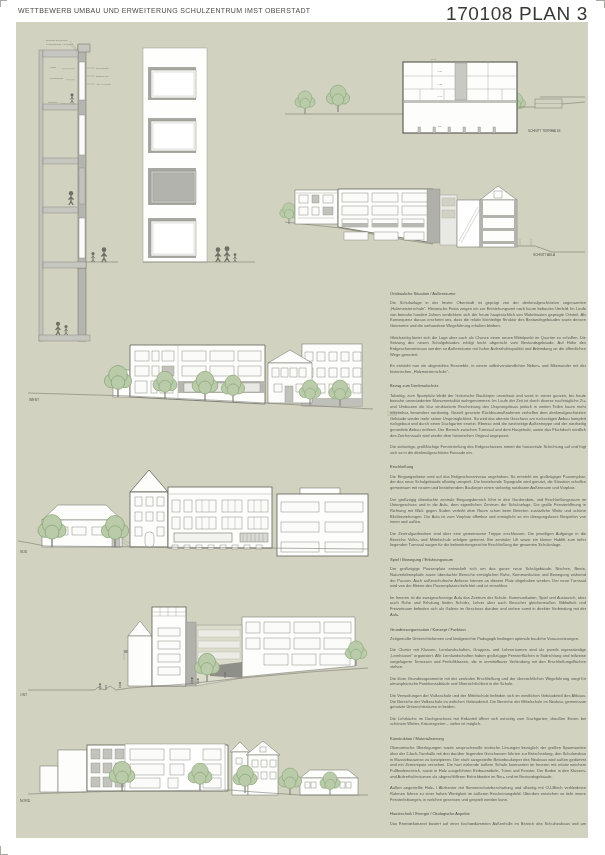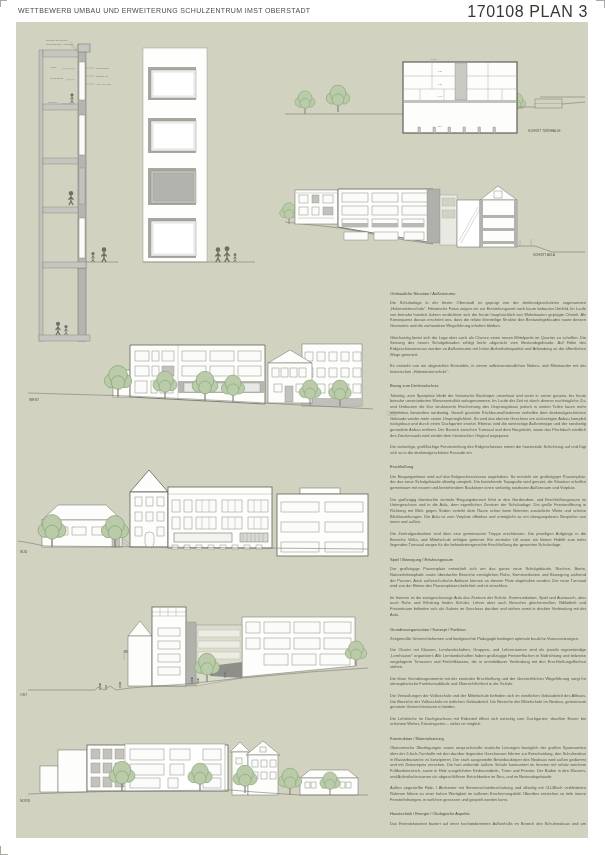--- a/index.html
+++ b/index.html
@@ -1,21 +1,21 @@
 <!DOCTYPE html>
 <html><head>
 <meta charset="utf-8">
 <style>
   html,body{margin:0;padding:0;background:#fff;}
   #page{position:relative;width:605px;height:855px;background:#ffffff;overflow:hidden;
         font-family:"Liberation Sans",sans-serif;-webkit-text-size-adjust:none;}
   
   #hdr{position:absolute;left:0;top:0;width:605px;height:21px;background:#fff;}
   #hdr .ttl{position:absolute;left:18px;top:7px;font-size:7px;letter-spacing:.35px;color:#4a4a45;}
-  #hdr .pno{position:absolute;right:17px;top:3px;font-size:16px;letter-spacing:.6px;color:#383833;}
+  #hdr .pno{position:absolute;right:17px;top:3px;font-size:19px;letter-spacing:.6px;color:#383833;}
   
   svg{position:absolute;left:0;top:0;}
   .b  {fill:#fdfdfb;stroke:#63635b;stroke-width:.8;}
   .b2 {fill:#fdfdfb;stroke:#75756d;stroke-width:.55;}
   .w  {fill:#fbfbf9;stroke:#8b8b83;stroke-width:.5;}
   .wd {fill:#c3c3bd;stroke:#8b8b83;stroke-width:.4;}
   .g  {fill:#b3b3ad;stroke:none;}
   .ln {stroke:#7c7c74;stroke-width:.6;fill:none;}
   .lt {stroke:#8e8e86;stroke-width:.35;fill:none;}
   .t  {fill:#56564e;font-size:3.5px;font-family:"Liberation Sans",sans-serif;}

